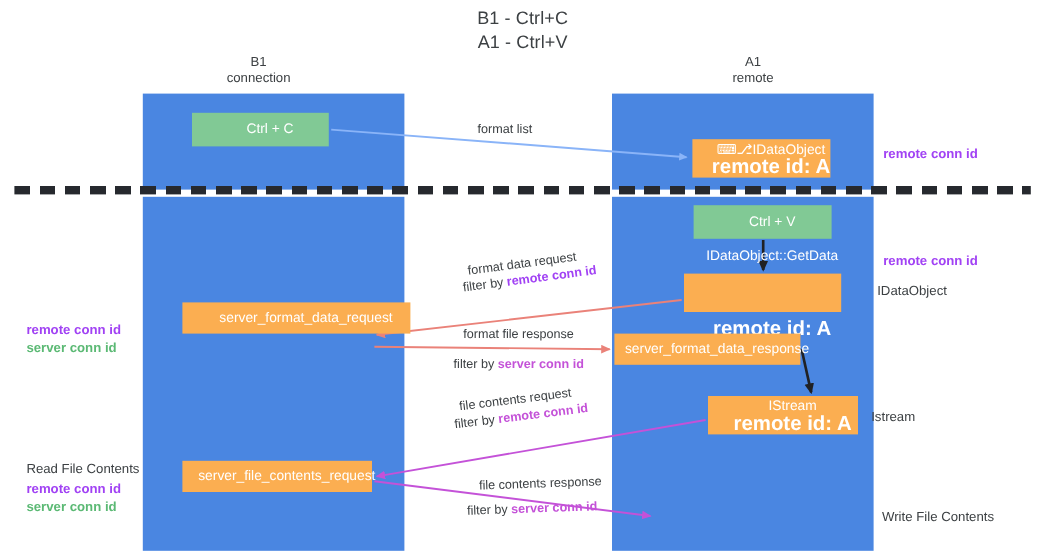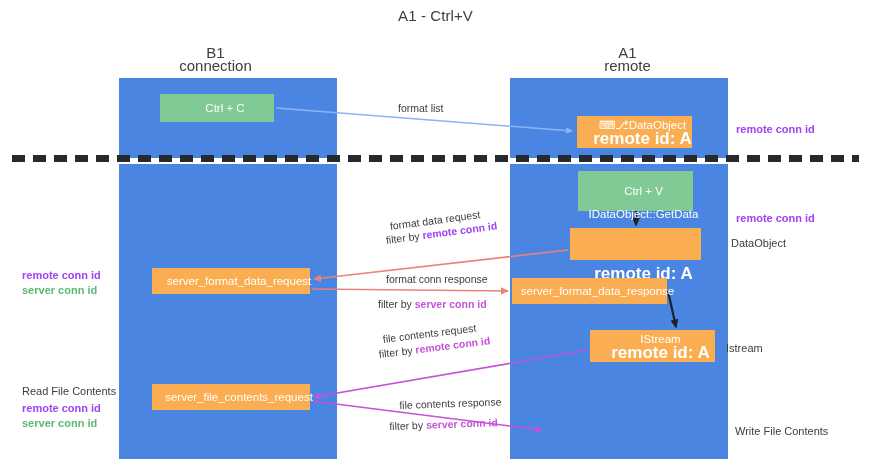--- a/index.html
+++ b/index.html
@@ -7,21 +7,21 @@
        font-family:"Liberation Sans","DejaVu Sans",sans-serif;
        -webkit-font-smoothing:antialiased;}
   #stage{position:absolute;inset:0;width:871px;height:467px;}
   .abs{position:absolute;}
 
   
   #title{left:0;top:6px;width:871px;text-align:center;color:#3c4043;
          font-size:15px;line-height:20px;letter-spacing:.1px;}
 
   
-  .colhead{color:#3c4043;font-size:15px;line-height:13px;text-align:center;}
+  .colhead{color:#3c4043;font-size:11px;line-height:13px;text-align:center;}
   #head-b1{left:148px;top:46px;width:135px;}
   #head-a1{left:545px;top:46px;width:165px;}
 
   
   .lane{background:#4a86e1;}
   #lane-b1-top{left:119px;top:78px;width:218px;height:80px;}
   #lane-a1-top{left:510px;top:78px;width:218px;height:80px;}
   #lane-b1-bot{left:119px;top:164px;width:218px;height:295px;}
   #lane-a1-bot{left:510px;top:164px;width:218px;height:295px;}
 
@@ -33,23 +33,23 @@
   
   .box{box-sizing:border-box;display:flex;flex-direction:column;
        align-items:center;justify-content:center;color:#fff;
        font-size:11.5px;line-height:14px;text-align:center;padding-left:16px;}
   .box.green{background:#81c995;}
   .box.orange{background:#fbae51;}
   .box .l2{font-size:17px;line-height:14px;font-weight:bold;}
 
   #box-ctrlc{left:160px;top:94px;width:114px;height:28px;}
   #box-idataobject{left:577px;top:116px;width:115px;height:32px;}
-  #box-ctrlv{left:578px;top:171px;width:115px;height:40px;}
+  #box-ctrlv{left:578px;top:171px;width:115px;height:28px;}
   #box-getdata{left:570px;top:228px;width:131px;height:32px;gap:46px;}
-  #box-fmtreq{left:152px;top:268px;width:158px;height:26px;}
+  #box-fmtreq{left:152px;top:252px;width:190px;height:26px;}
   #box-fmtresp{left:512px;top:278px;width:155px;height:26px;}
   #box-istream{left:590px;top:330px;width:125px;height:32px;}
   #box-filereq{left:152px;top:384px;width:158px;height:26px;}
   #box-fileresp{left:546px;top:417px;width:160px;height:26px;}
 
   
   .side{font-size:11px;line-height:15px;}
   .purple{color:#a142f4;font-weight:bold;}
   .green-t{color:#5bb974;font-weight:bold;}
   .magenta{color:#c452d8;font-weight:bold;}
@@ -91,20 +91,21 @@
 <body>
 
 <div id="stage">
 
   <div class="abs lane" id="lane-b1-top"></div>
   <div class="abs lane" id="lane-a1-top"></div>
   <div class="abs lane" id="lane-b1-bot"></div>
   <div class="abs lane" id="lane-a1-bot"></div>
 
   <div class="abs" id="title">
+    <div>B1 - Ctrl+C</div>
     <div>A1 - Ctrl+V</div>
   </div>
 
   <div class="abs colhead" id="head-b1">
     <div>B1</div>
     <div>connection</div>
   </div>
   <div class="abs colhead" id="head-a1">
     <div>A1</div>
     <div>remote</div>
@@ -141,21 +142,21 @@
     <path d="M312,401 L542,430" stroke="#c452d8" stroke-width="1.6" fill="none" marker-end="url(#ah-mag)"></path>
   </svg>
 
   <div class="abs" id="dashes"></div>
 
   <div class="abs box green" id="box-ctrlc">
     <div>Ctrl + C</div>
   </div>
 
   <div class="abs box orange" id="box-idataobject">
-    <div>⌨⎇DataObject</div>
+    <div>⌨⎇IDataObject</div>
     <div class="l2">remote id: A</div>
   </div>
 
   <div class="abs box green" id="box-ctrlv">
     <div>Ctrl + V</div>
   </div>
 
   <div class="abs box orange" id="box-getdata">
     <div>IDataObject::GetData</div>
     <div class="l2">remote id: A</div>
@@ -179,38 +180,38 @@
   </div>
 
 
   <div class="abs albl" id="lbl-formatlist">format list</div>
 
   <div class="abs albl" id="lbl-fdr">format data request</div>
   <div class="abs albl" id="lbl-fdr2">
     <span>filter by </span><span class="k purple">remote conn id</span>
   </div>
 
-  <div class="abs albl" id="lbl-fdresp">format conn response</div>
+  <div class="abs albl" id="lbl-fdresp">format file response</div>
   <div class="abs albl" id="lbl-fdresp2">
     <span>filter by </span><span class="k magenta">server conn id</span>
   </div>
 
   <div class="abs albl" id="lbl-fcr">file contents request</div>
   <div class="abs albl" id="lbl-fcr2">
     <span>filter by </span><span class="k magenta">remote conn id</span>
   </div>
 
   <div class="abs albl" id="lbl-fcresp">file contents response</div>
   <div class="abs albl" id="lbl-fcresp2">
     <span>filter by </span><span class="k magenta">server conn id</span>
   </div>
 
   <div class="abs side purple" id="ann-rc-1">remote conn id</div>
   <div class="abs side purple" id="ann-rc-2">remote conn id</div>
-  <div class="abs side dark" id="ann-dataobject">DataObject</div>
+  <div class="abs side dark" id="ann-dataobject">IDataObject</div>
   <div class="abs side dark" id="ann-istream">Istream</div>
   <div class="abs side dark" id="ann-writefile">Write File Contents</div>
 
   <div class="abs side" id="ann-left-ids">
     <div class="purple">remote conn id</div>
     <div class="green-t">server conn id</div>
   </div>
 
   <div class="abs side dark" id="ann-readfile">Read File Contents</div>
 

